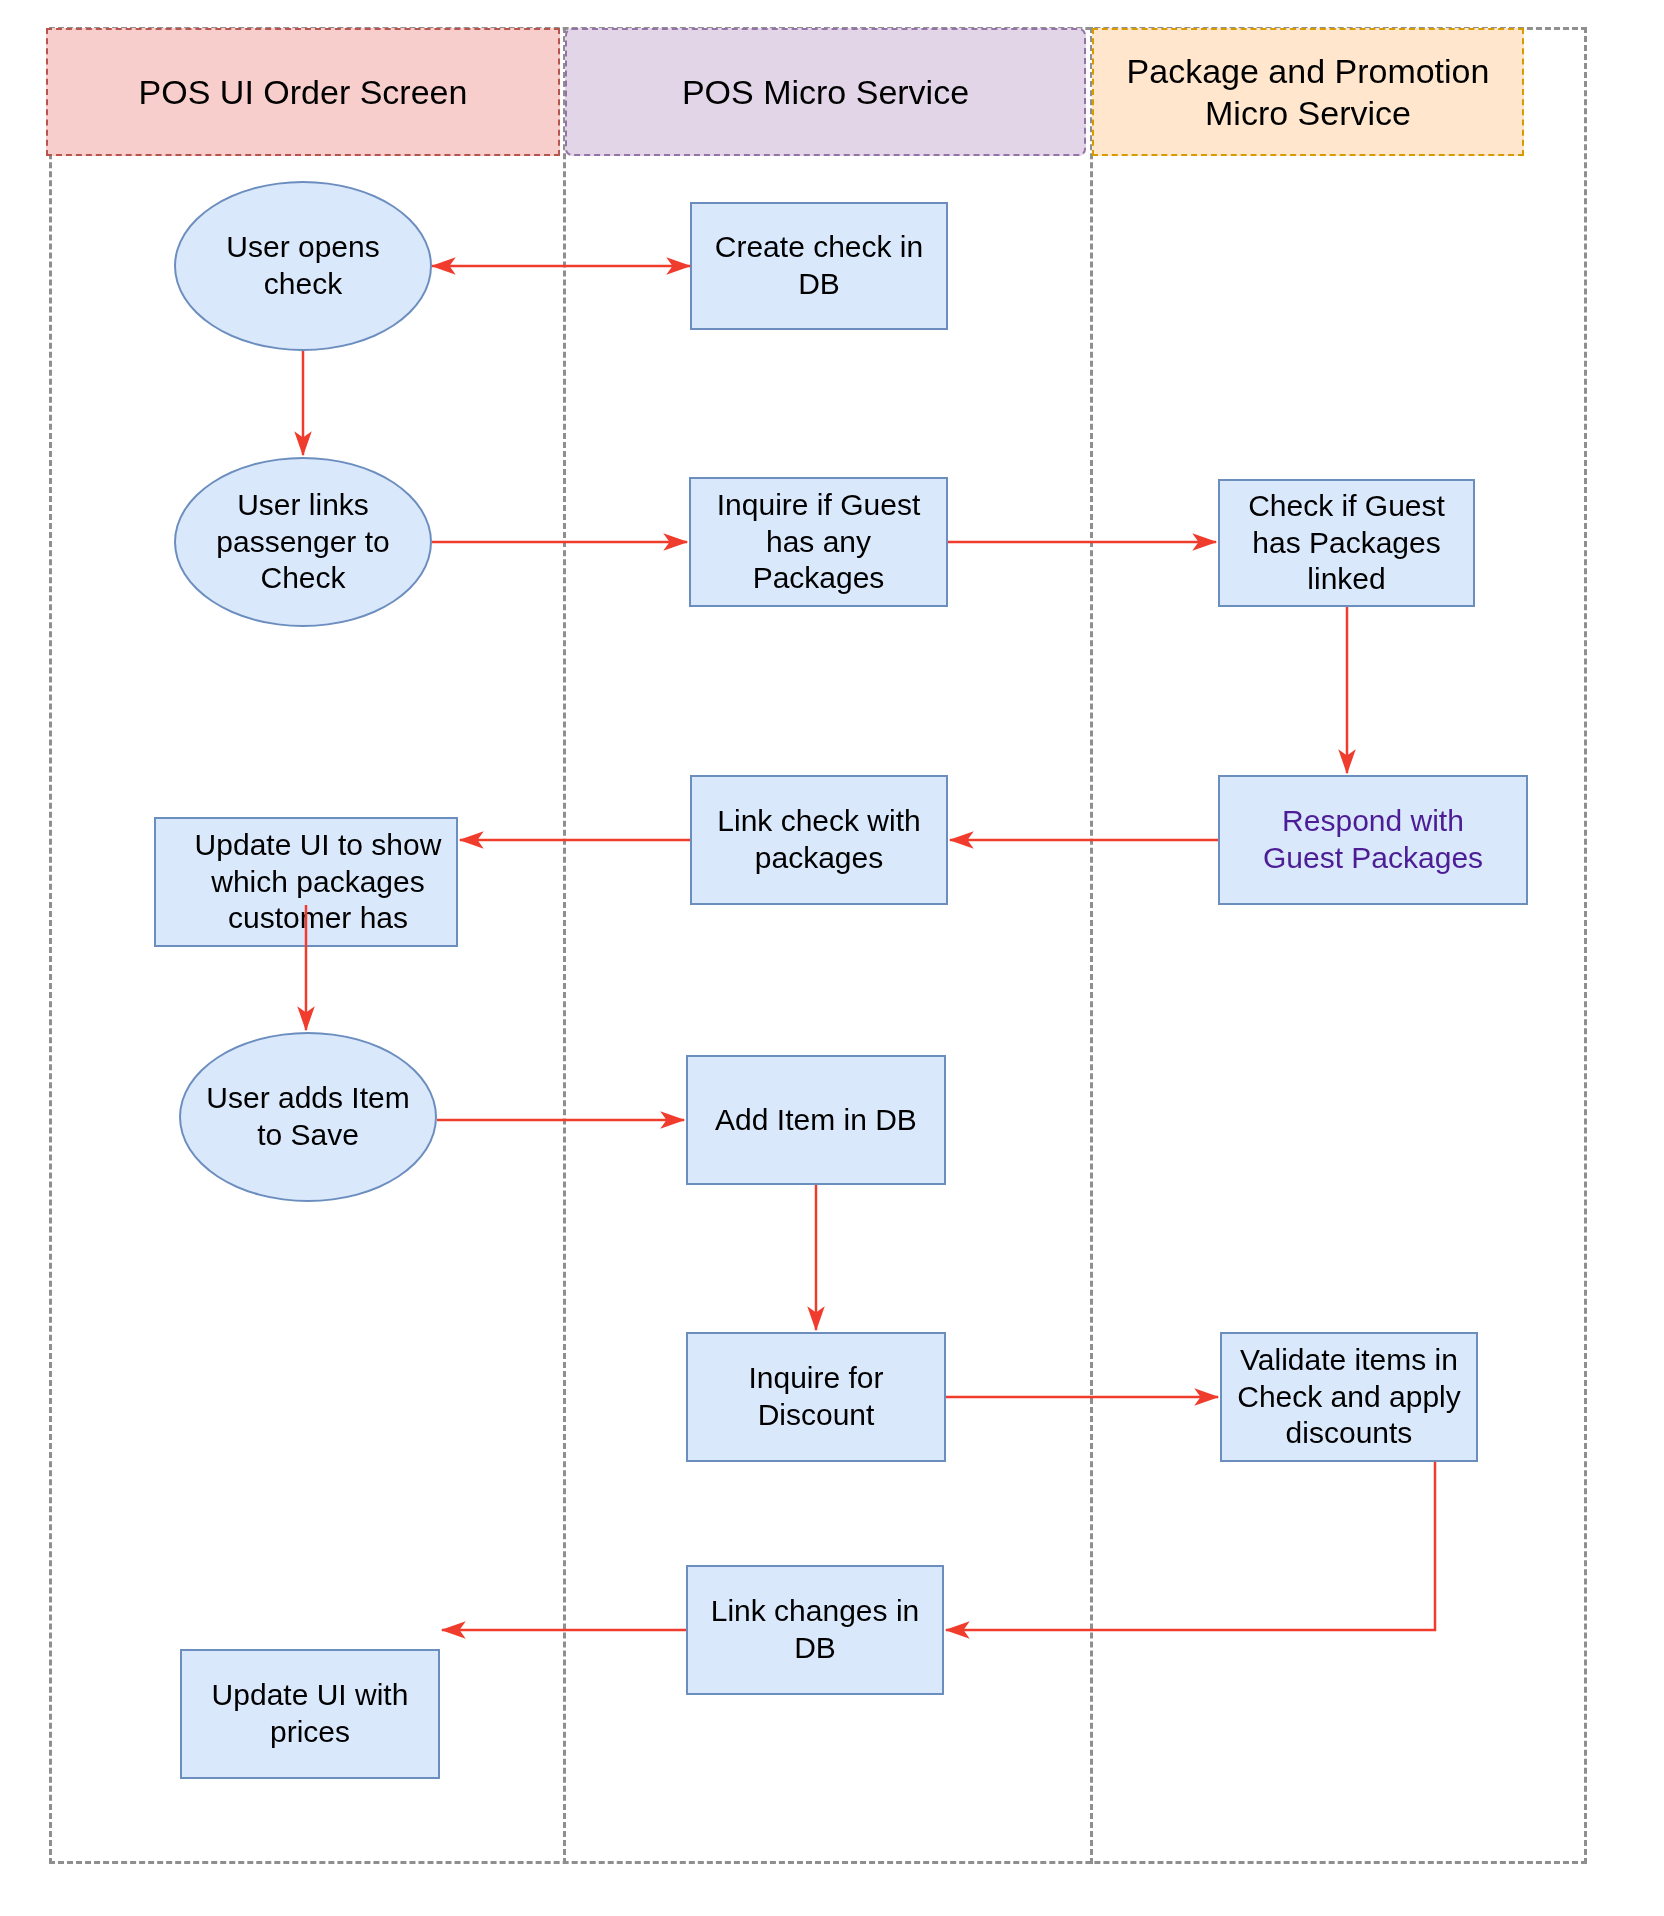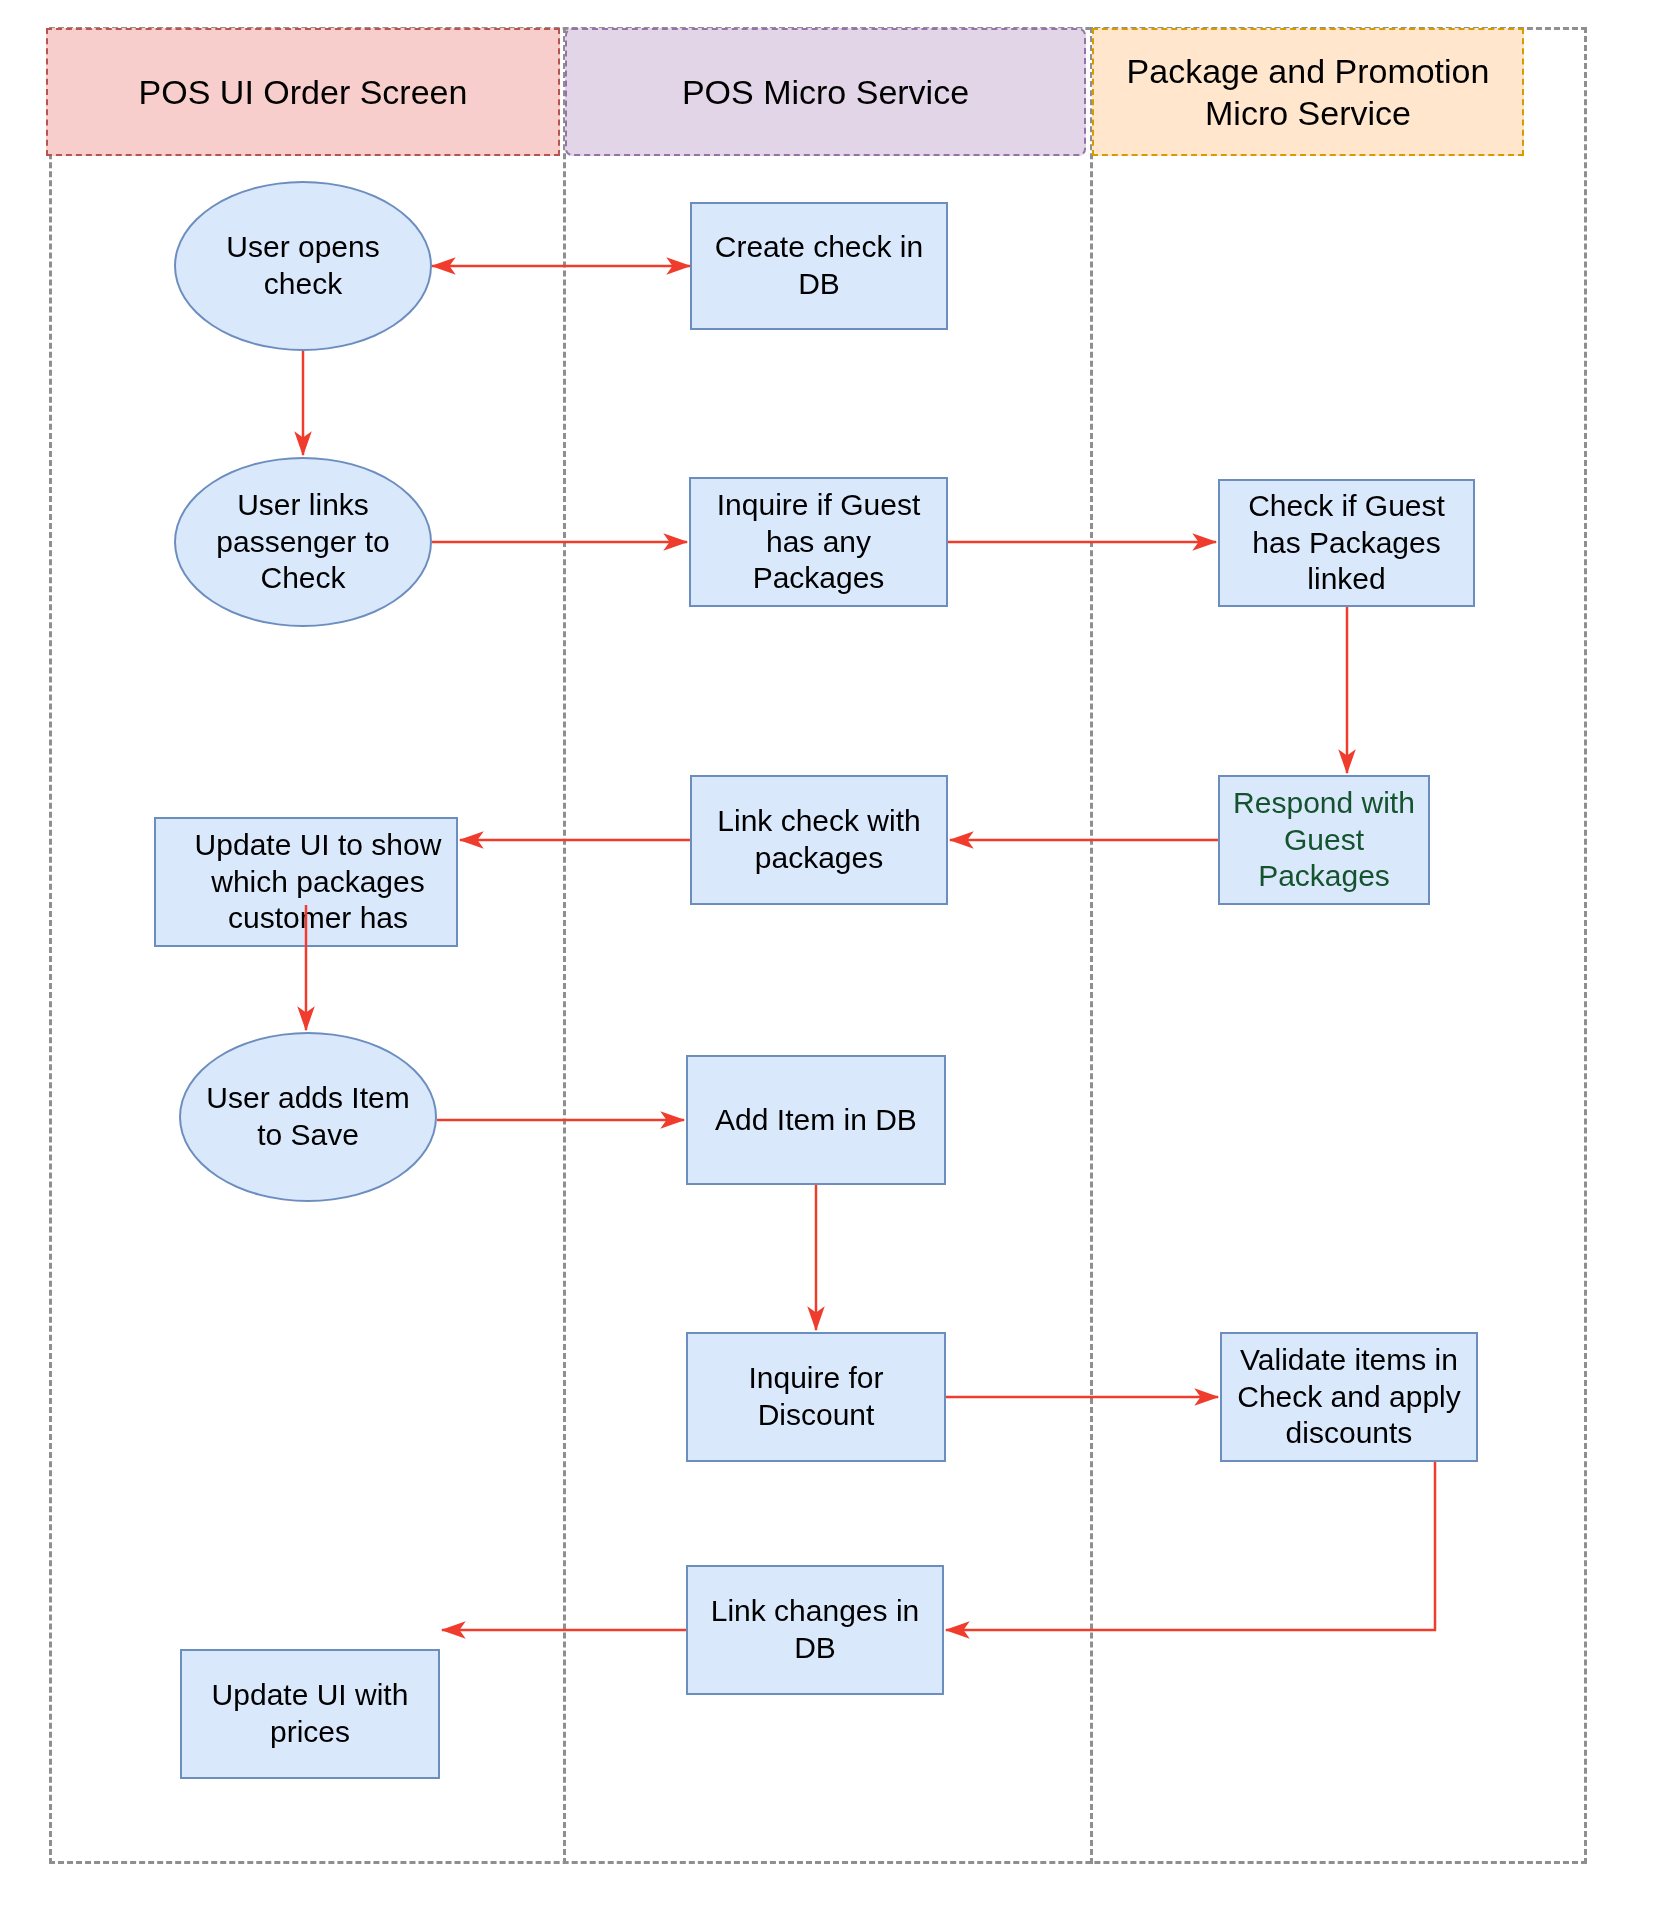--- a/index.html
+++ b/index.html
@@ -79,21 +79,21 @@
 has any
 Packages</span></div>
       <div class="node rect" style="left: 1218px; top: 479px; width: 257px; height: 128px; background: rgb(218, 232, 252); border: 2px solid rgb(108, 142, 191); color: rgb(0, 0, 0);"><span>Check if Guest
 has Packages
 linked</span></div>
       <div class="node rect" style="left: 154px; top: 817px; width: 304px; height: 130px; background: rgb(218, 232, 252); border: 2px solid rgb(108, 142, 191); color: rgb(0, 0, 0); padding-left: 28px;"><span>Update UI to show
 which packages
 customer has</span></div>
       <div class="node rect" style="left: 690px; top: 775px; width: 258px; height: 130px; background: rgb(218, 232, 252); border: 2px solid rgb(108, 142, 191); color: rgb(0, 0, 0);"><span>Link check with
 packages</span></div>
-      <div class="node rect" style="left: 1218px; top: 775px; width: 212px; height: 130px; background: rgb(218, 232, 252); border: 2px solid rgb(108, 142, 191); color: #14532d;"><span>Respond with
+      <div class="node rect" style="left: 1218px; top: 775px; width: 310px; height: 130px; background: rgb(218, 232, 252); border: 2px solid rgb(108, 142, 191); color: #4c1d95;"><span>Respond with
 Guest Packages</span></div>
       <div class="node ellipse" style="left: 179px; top: 1032px; width: 258px; height: 170px; background: rgb(218, 232, 252); border: 2px solid rgb(108, 142, 191); color: rgb(0, 0, 0);"><span>User adds Item
 to Save</span></div>
       <div class="node rect" style="left: 686px; top: 1055px; width: 260px; height: 130px; background: rgb(218, 232, 252); border: 2px solid rgb(108, 142, 191); color: rgb(0, 0, 0); text-align: center;"><span>Add Item in DB</span></div>
       <div class="node rect" style="left: 686px; top: 1332px; width: 260px; height: 130px; background: rgb(218, 232, 252); border: 2px solid rgb(108, 142, 191); color: rgb(0, 0, 0);"><span>Inquire for
 Discount</span></div>
       <div class="node rect" style="left: 1220px; top: 1332px; width: 258px; height: 130px; background: rgb(218, 232, 252); border: 2px solid rgb(108, 142, 191); color: #000000;"><span>Validate items in
 Check and apply
 discounts</span></div>
       <div class="node rect" style="left: 180px; top: 1649px; width: 260px; height: 130px; background: rgb(218, 232, 252); border: 2px solid rgb(108, 142, 191); color: rgb(0, 0, 0);"><span>Update UI with

